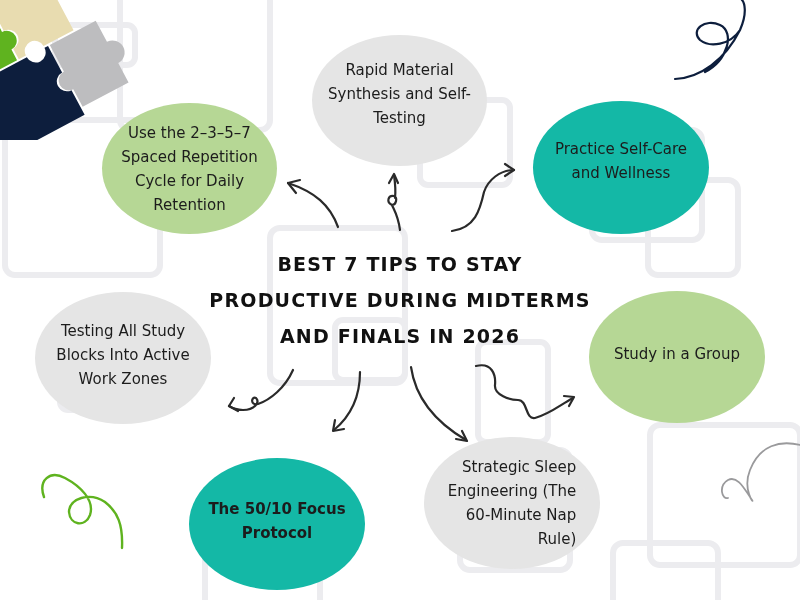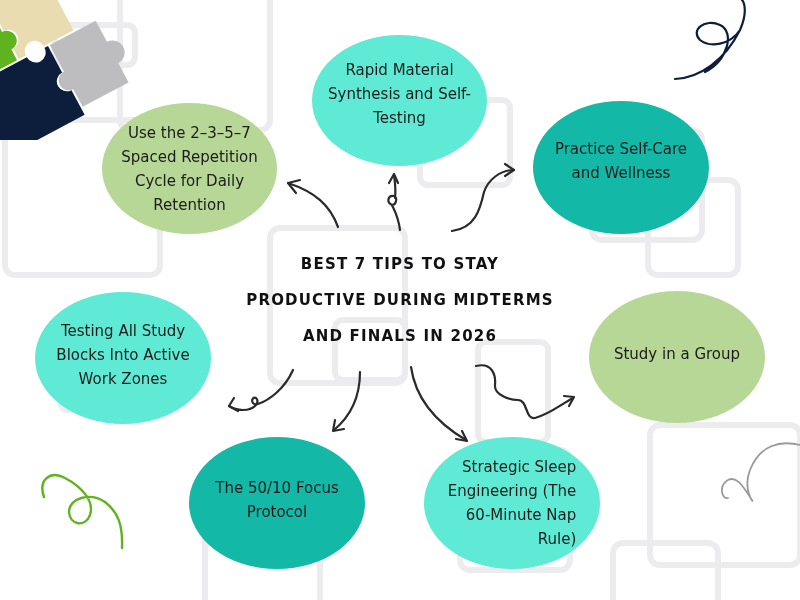--- a/index.html
+++ b/index.html
@@ -2,22 +2,22 @@
 <html><head>
 <meta charset="utf-8">
 <style>
   html, body { margin: 0; padding: 0; }
   body { width: 800px; height: 600px; position: relative; overflow: hidden; background: #ffffff; font-family: "DejaVu Sans", sans-serif; }
   .bg-svg { position: absolute; left: 0; top: 0; width: 800px; height: 600px; }
   .bubble { position: absolute; border-radius: 50%; display: flex; align-items: center; justify-content: center; text-align: center; color: #1c1c1c; font-size: 15px; line-height: 24px; box-sizing: border-box; padding: 0 8px; }
   .bubble span { display: block; white-space: pre-line; }
   .green { background: #b6d795; }
   .blue { background: #14b8a6; }
-  .gray { background: #5eead4; }
-  .title { position: absolute; left: 200px; top: 246px; width: 400px; text-align: center; font-family: "DejaVu Sans", sans-serif; font-weight: bold; font-size: 15px; line-height: 36px; letter-spacing: 1.2px; color: #111111; white-space: pre-line; }
+  .gray { background: #e5e5e5; }
+  .title { position: absolute; left: 200px; top: 246px; width: 400px; text-align: center; font-family: "DejaVu Sans", sans-serif; font-weight: bold; font-size: 19px; line-height: 36px; letter-spacing: 1.2px; color: #111111; white-space: pre-line; }
 </style>
 </head>
 <body>
 
 <svg class="bg-svg" viewBox="0 0 800 600" xmlns="http://www.w3.org/2000/svg">
   <g fill="none" stroke="#ececef" stroke-width="6">
     <rect x="5" y="120" width="155" height="155" rx="10"></rect>
     <rect x="55" y="25" width="80" height="40" rx="8"></rect>
     <rect x="120" y="-10" width="150" height="140" rx="10"></rect>
     <rect x="270" y="228" width="135" height="155" rx="10"></rect>
@@ -103,21 +103,21 @@
 <div class="bubble gray" style="left:35px;top:292px;width:176px;height:132px;">
   <span style="margin-top:-6px">Testing All Study
 Blocks Into Active
 Work Zones</span>
 </div>
 
 <div class="bubble green" style="left:589px;top:291px;width:176px;height:132px;align-items:center;">
   <span style="margin-top:-6px">Study in a Group</span>
 </div>
 
-<div class="bubble blue" style="left:189px;top:437px;width:176px;height:132px;">
+<div class="bubble blue" style="left:189px;top:458px;width:176px;height:132px;font-weight:bold;">
   <span style="margin-top:-6px">The 50/10 Focus
 Protocol</span>
 </div>
 
 <div class="bubble gray" style="left:424px;top:437px;width:176px;height:132px;text-align:right;">
   <span>Strategic Sleep
 Engineering (The
 60-Minute Nap
 Rule)</span>
 </div>

